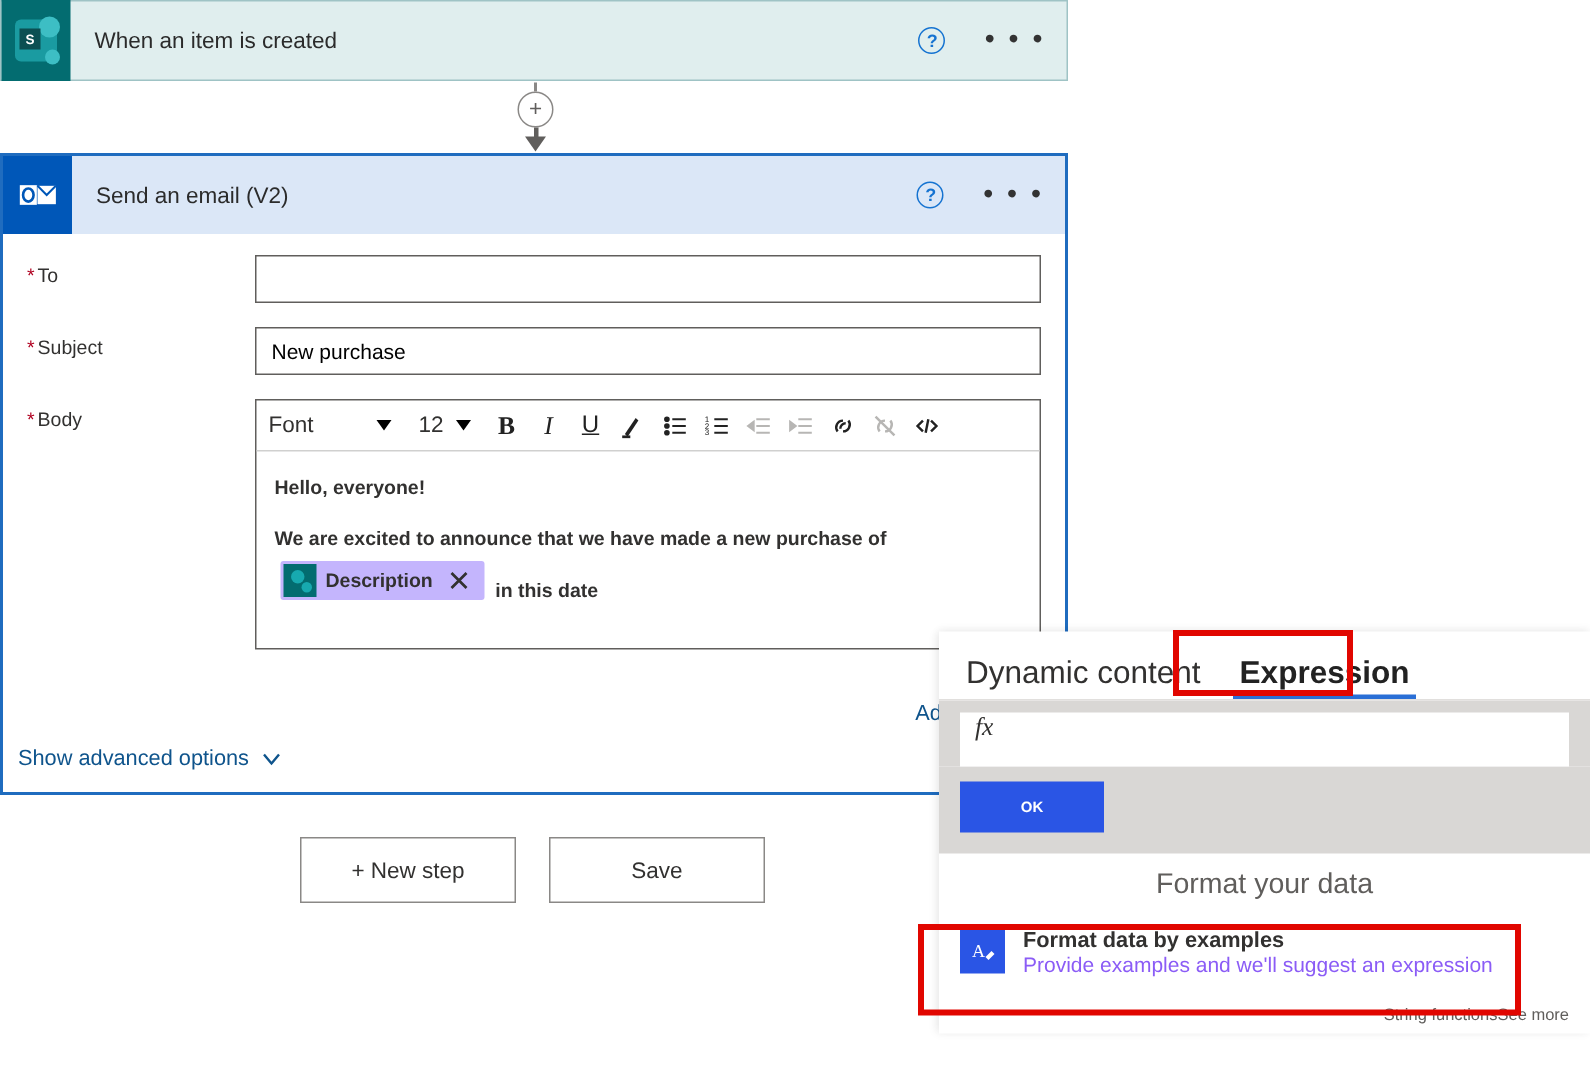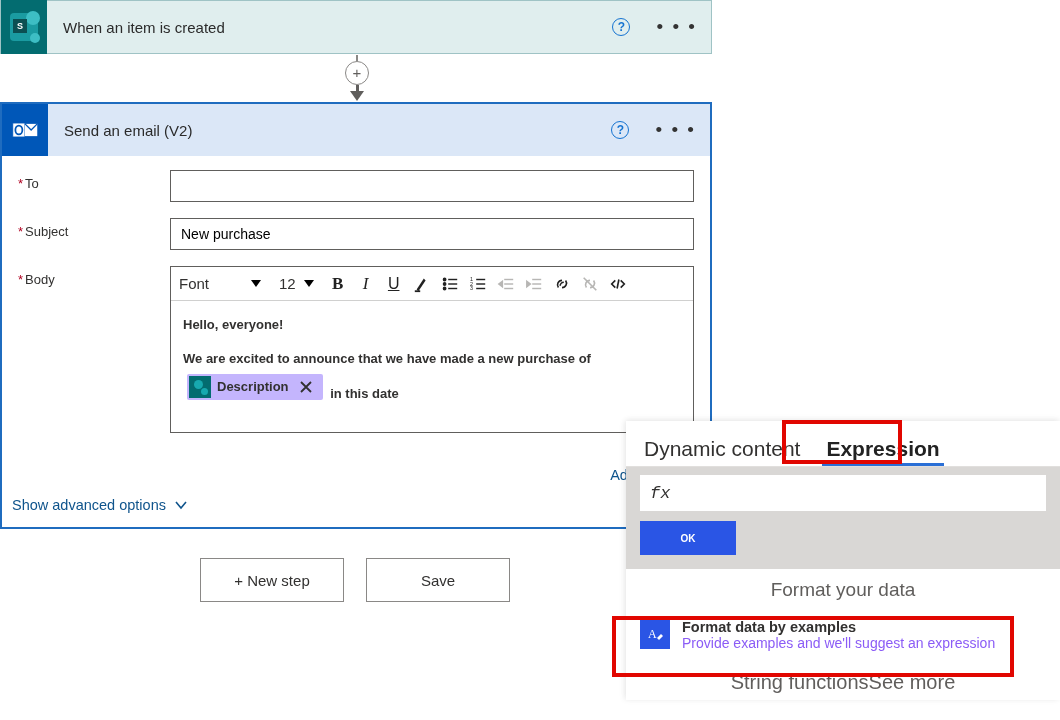--- a/index.html
+++ b/index.html
@@ -262,24 +262,24 @@
 
   .exp-panel .fx-row {
     display: flex; align-items: center;
     padding: 8px 14px 0 14px;
     background: #d9d7d5;
   }
   .exp-panel .fx-row .fx {
     background: #fff;
     height: 36px;
     flex: 1;
-    display: flex; align-items: center;
+    display: flex; 
     padding: 0 10px;
     font-style: italic;
-    font-family: Liberation Mono, monospace;
+    font-family: Liberation Serif, serif;
     font-size: 17px;
   }
   .exp-panel .ok-row {
     background: #d9d7d5;
     padding: 10px 14px 14px 14px;
   }
   .exp-panel .ok-row button {
     background: #2a55e5;
     color: #fff;
     border: none;
@@ -301,24 +301,24 @@
   }
   .exp-panel .format-item .ico {
     width: 30px; height: 30px; background: #2a55e5;
     display: flex; align-items: center; justify-content: center;
     color: #fff; flex-shrink: 0;
   }
   .exp-panel .format-item .txt .t1 { font-weight: 600; font-size: 14.5px; }
   .exp-panel .format-item .txt .t2 { color: #8b5cf6; font-size: 14px; }
 
   .exp-panel .funcs {
-    display: flex; justify-content: center;
+    display: flex; justify-content: flex-end;
     padding: 10px 14px 6px 14px;
     color: #605e5c;
-    font-size: 20px;
+    font-size: 11px;
   }
 </style>
 </head>
 <body>
 
 <div class="card-trigger">
   <div class="icon-wrap">
     <div class="sp">
         <div class="s">S</div>
       </div>

